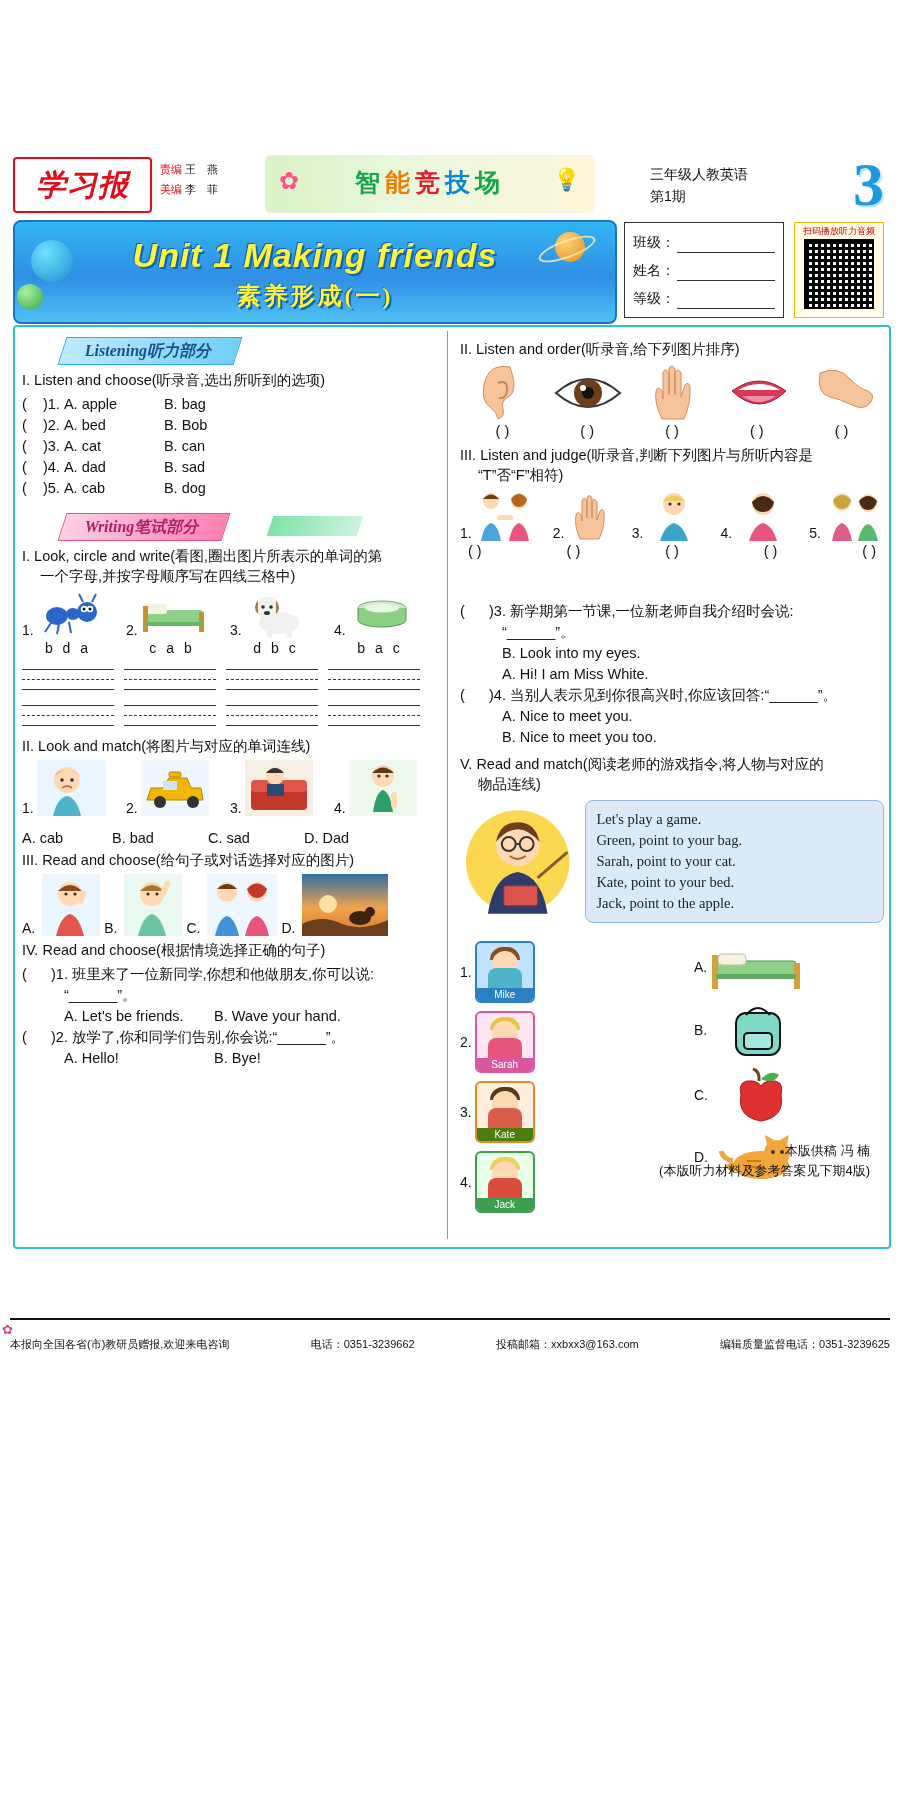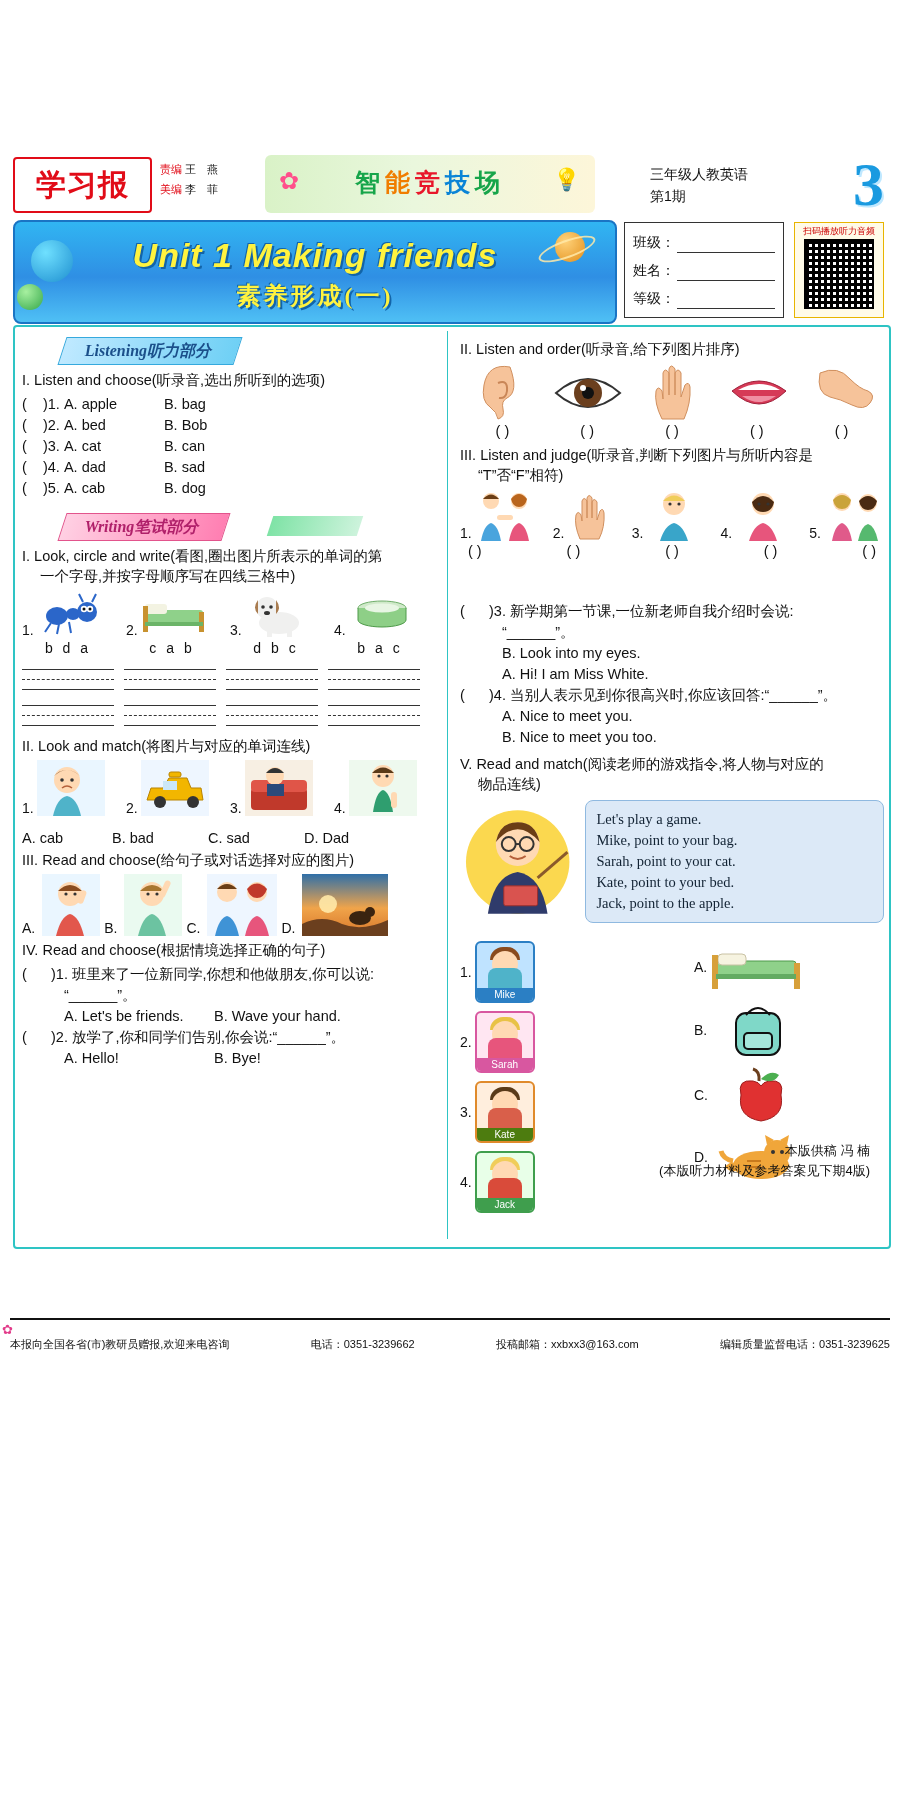--- a/index.html
+++ b/index.html
@@ -5,21 +5,21 @@
   html,body{margin:0;padding:0;background:#ffffff;}
   body{width:900px;height:1800px;font-family:"Liberation Sans","DejaVu Sans",sans-serif;color:#111;}
   .page{position:relative;width:900px;height:1800px;background:#fff;}
   .sheet{position:absolute;left:10px;top:155px;width:880px;height:1155px;}
 
   
   .masthead{position:relative;height:62px;}
   .logo{position:absolute;left:3px;top:2px;width:135px;height:52px;
         border:2px solid #e10c18;border-radius:4px;background:#fff;
         display:flex;align-items:center;justify-content:center;}
-  .logo span{font-family:"Liberation Serif","DejaVu Serif",serif;font-weight:bold;
+  .logo span{font-family:"Liberation Serif","DejaVu Serif",serif;font-weight:bold;font-style:italic;
         font-size:30px;color:#e10c18;letter-spacing:1px;}
   .editors{position:absolute;left:150px;top:4px;font-size:11px;line-height:20px;color:#111;}
   .editors b{color:#e10c18;font-weight:normal;}
   .editors .nm{letter-spacing:4px;}
   .banner{position:absolute;left:255px;top:0px;width:330px;height:58px;
         background:linear-gradient(90deg,#d9f2c7 0%,#eaf7dd 45%,#fdf6d9 100%);
         border-radius:6px;overflow:hidden;}
   .banner .flower{position:absolute;left:14px;top:12px;font-size:24px;color:#ff4f8b;}
   .banner .bulb{position:absolute;right:14px;top:12px;font-size:22px;}
   .banner .ttl{position:absolute;left:0;top:11px;width:100%;text-align:center;
@@ -558,21 +558,21 @@
         <circle cx="49" cy="44" r="7" fill="none" stroke="#333" stroke-width="2"></circle>
         <circle cx="67" cy="44" r="7" fill="none" stroke="#333" stroke-width="2"></circle>
         <path d="M56 44 h4" stroke="#333" stroke-width="2"></path>
         <path d="M50 56 q8 6 16 0" stroke="#b5603a" fill="none" stroke-width="2"></path>
         <path d="M28 114 q6 -38 30 -42 q24 4 30 42 z" fill="#2f3b6b"></path>
         <rect x="44" y="86" width="34" height="20" rx="2" fill="#d9534f" stroke="#9b2f2c"></rect>
         <path d="M78 78 l30 -26" stroke="#8a5a2b" stroke-width="3"></path>
       </svg>
       <div class="bubble" style="width:278px;margin-left:6px">
         <div>Let's play a game.</div>
-        <div>Mike, point to your bag.</div>
+        <div>Green, point to your bag.</div>
         <div>Sarah, point to your cat.</div>
         <div>Kate, point to your bed.</div>
         <div>Jack, point to the apple.</div>
       </div>
     </div>
 
     <div style="display:flex;justify-content:space-between;margin-top:10px">
       <div style="width:180px">
         <div class="matchrow">
           <span class="numlbl">1.</span>

